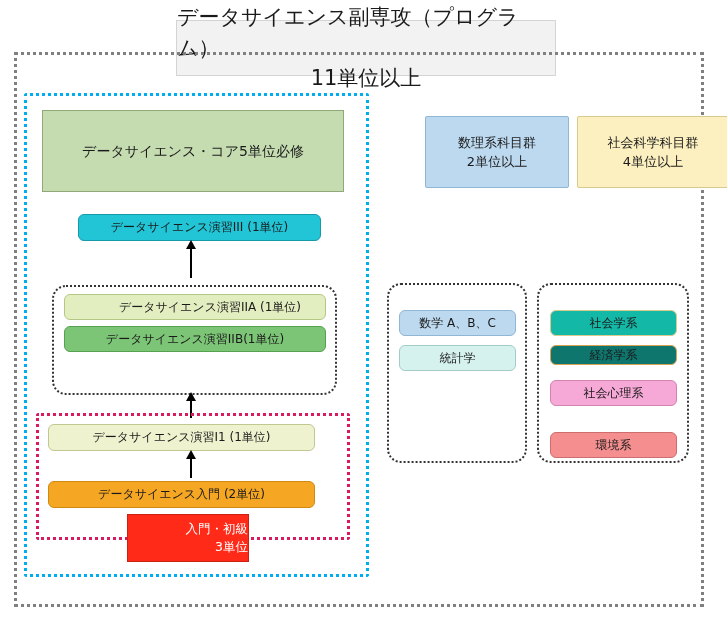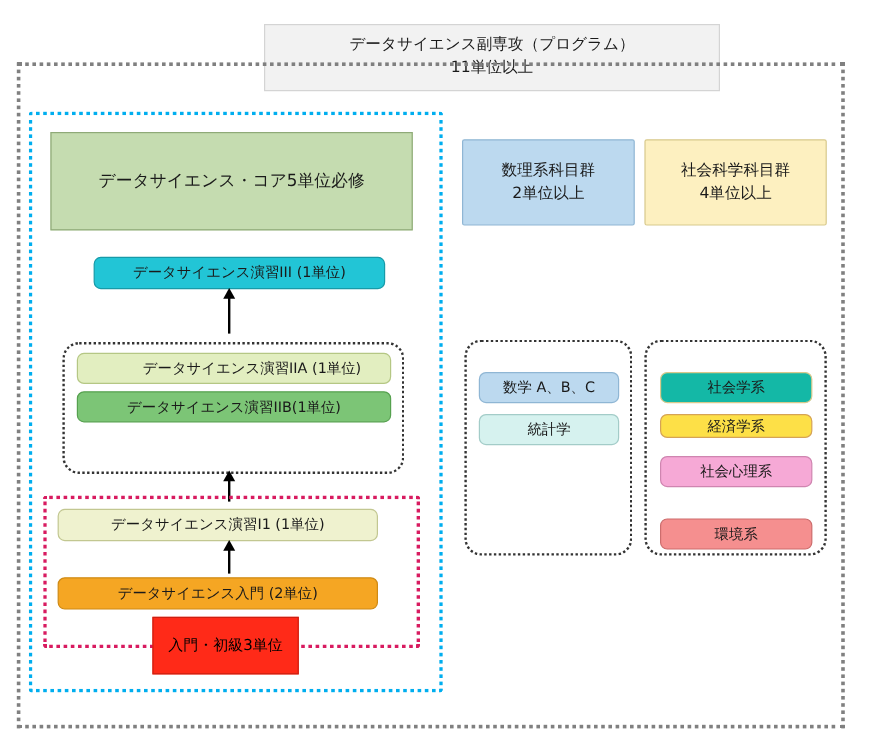--- a/index.html
+++ b/index.html
@@ -21,21 +21,21 @@
   }
   .abs { position: absolute; box-sizing: border-box; }
 
   
   .title-box {
     left: 176px; top: 20px; width: 380px; height: 56px;
     background: #f2f2f2;
     border: 1px solid #d4d4d4;
     display: flex; flex-direction: column;
     align-items: center; justify-content: center;
-    font-size: 13px; color: #1a1a1a; line-height: 1.45; margin-left: 44px;
+    font-size: 21px; color: #1a1a1a; line-height: 1.45;
   }
 
   
   .outer-frame {
     left: 14px; top: 52px; width: 690px; height: 555px;
     border: 3px dotted #808080;
     background: transparent;
   }
 
   
@@ -97,32 +97,33 @@
     left: 48px; top: 424px; width: 267px; height: 27px;
     background: #eff2cf; border: 1px solid #c2c791;
   }
   .intro {
     left: 48px; top: 481px; width: 267px; height: 27px;
     background: #f5a623; border: 1px solid #cf8a14;
   }
   .beginner-box {
     left: 127px; top: 514px; width: 122px; height: 48px;
     background: #ff2a18; border: 1px solid #cc2011;
-    display: flex; 
-    align-items: center; justify-content: center;
-    font-size: 12.5px; color: #000000; line-height: 1.45;
+    display: flex; flex-direction: column;
+    align-items: flex-end; justify-content: center;
+    font-size: 12.5px; color: #ffffff; line-height: 1.45;
   }
 
   
   .cat-box {
     height: 72px;
     display: flex; flex-direction: column;
     align-items: center; justify-content: center;
     font-size: 13px; color: #1a1a1a; line-height: 1.5;
     border-radius: 2px;
+    margin-left: 40px;
   }
   .cat-math {
     left: 385px; top: 116px; width: 144px;
     background: #bcd9ef; border: 1px solid #8fb6d4;
   }
   .cat-social {
     left: 537px; top: 116px; width: 152px;
     background: #fdf0c0; border: 1px solid #d8c98c;
   }
 
@@ -141,21 +142,21 @@
   .m2 {
     left: 399px; top: 345px; width: 117px; height: 26px;
     background: #d6f2ef; border: 1px solid #a3ccc8;
   }
   .s1 {
     left: 550px; top: 310px; width: 127px; height: 26px;
     background: #14b8a6; border: 1px solid #d8c98c;
   }
   .s2 {
     left: 550px; top: 345px; width: 127px; height: 20px;
-    background: #fde047; border: 1px solid #d6a355;
+    background: #0f766e; border: 1px solid #d6a355;
   }
   .s3 {
     left: 550px; top: 380px; width: 127px; height: 26px;
     background: #f6a9d6; border: 1px solid #cf85b0;
   }
   .s4 {
     left: 550px; top: 432px; width: 127px; height: 26px;
     background: #f58f8f; border: 1px solid #cd6d6d;
   }
 

